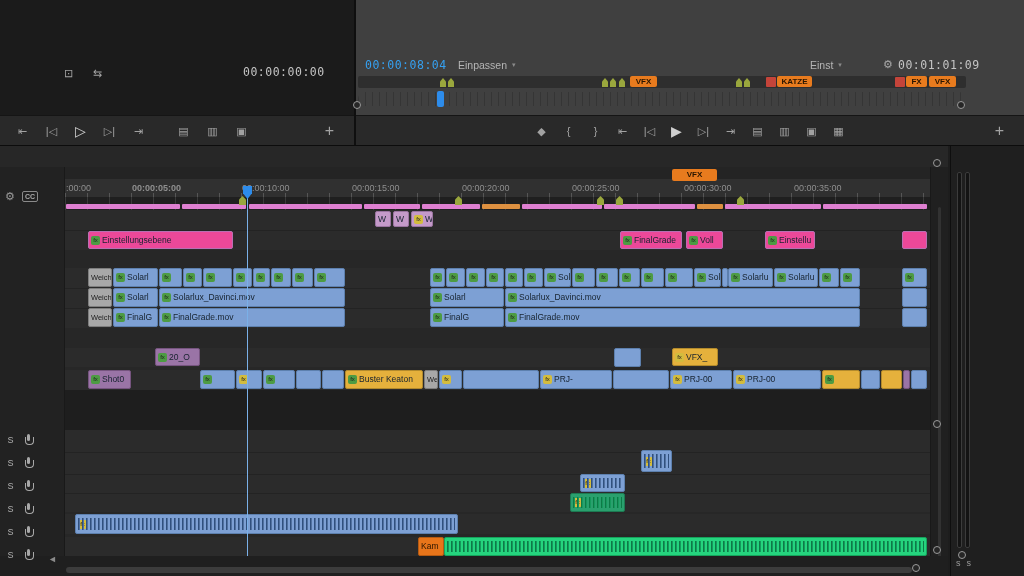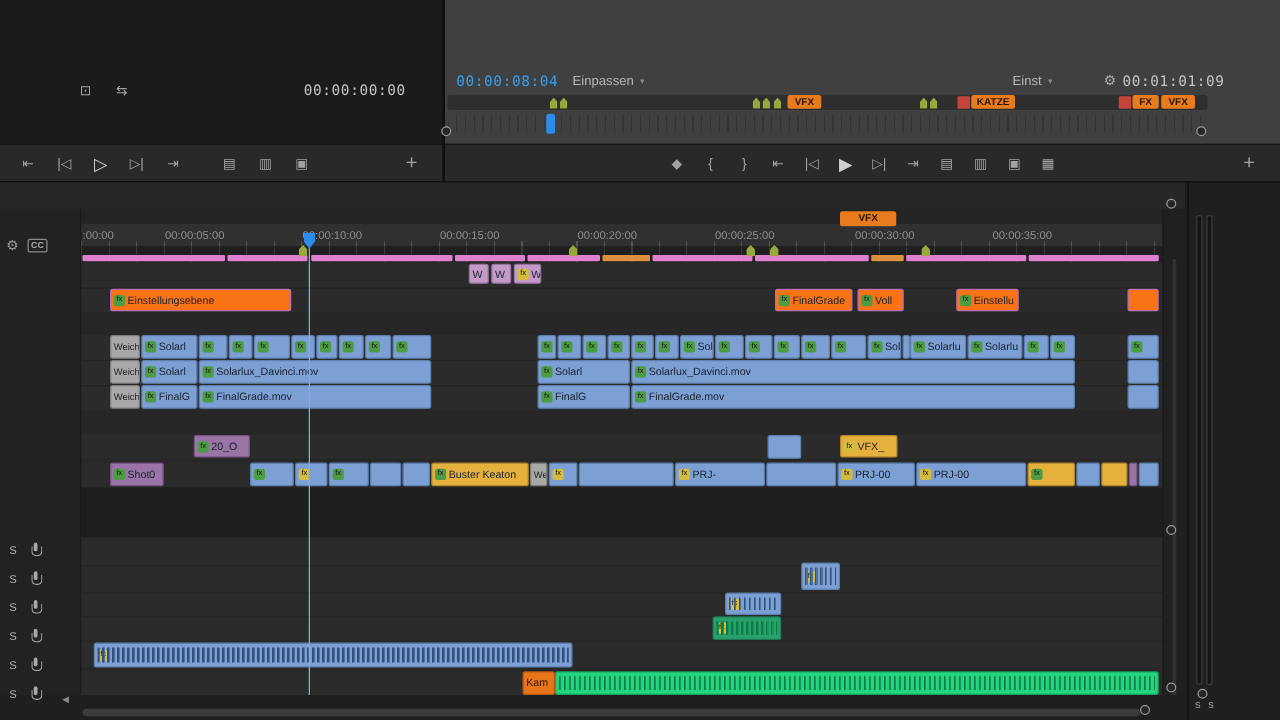--- a/index.html
+++ b/index.html
@@ -93,21 +93,21 @@
         line-height:11px;text-align:center;border-radius:2px;overflow:hidden;white-space:nowrap}
   .lay-ptag .mtag{top:76px}
   .lay-ttag .mtag{top:169px;height:12px;line-height:12px}
   .redm{position:absolute;top:77px;height:10px;background:#c4443a;border-radius:1px}
 
   .clip{position:absolute;border-radius:2px;border:1px solid rgba(0,0,0,.35);display:flex;align-items:center;
         gap:2px;padding:0 2px;overflow:hidden;white-space:nowrap;color:#16222e}
   .clip .lbl{font-size:8.5px;line-height:9px}
   .c-gray .lbl{font-size:7.5px}
   .c-blue{background:#7da0d4;border-color:#5d80ae}
-  .c-pink{background:#f97316;border-color:#b86fb3}
+  .c-pink{background:#ec4899;border-color:#b86fb3}
   .c-purple{background:#9a74a6;border-color:#76547f}
   .c-lavender{background:#c49ac9;border-color:#9a74a0}
   .c-yellow{background:#e5b13c;border-color:#b28a2c}
   .c-gray{background:#a8a8a8;border-color:#7e7e7e;color:#222}
   .c-orange{background:#e8751a;border-color:#b55a12;color:#2b1600}
   .c-green{background:#2aa06e;border-color:#1d7a52}
   .c-brightgreen{background:#25d47e;border-color:#16a35d}
   .fx{flex:0 0 auto;width:9px;height:9px;border-radius:2px;font-size:6px;line-height:9px;text-align:center;color:#1a1a1a}
   .fx-green{background:#4d9b43}
   .fx-yellow{background:#d3bc3e}
@@ -235,21 +235,21 @@
     <div class="mstrip ms1"></div>
     <div class="mstrip ms2"></div>
     <div class="msolo">
       <span>s</span>
       <span>s</span>
     </div>
   </section>
 
   <div class="lay lay-rlabel">
       <div class="rlabel" style="left: 66px;">:00:00</div>
-      <div class="rlabel" style="left: 132px;">00:00:05:00</div>
+      <div class="rlabel" style="left: 132px; font-weight: bold;">00:00:05:00</div>
       <div class="rlabel" style="left: 242px;">00:00:10:00</div>
       <div class="rlabel" style="left: 352px;">00:00:15:00</div>
       <div class="rlabel" style="left: 462px;">00:00:20:00</div>
       <div class="rlabel" style="left: 572px;">00:00:25:00</div>
       <div class="rlabel" style="left: 684px;">00:00:30:00</div>
       <div class="rlabel" style="left: 794px;">00:00:35:00</div>
     </div>
   <div class="lay lay-seg">
       <div class="seg" style="left: 66px; width: 114px; background: rgb(222, 127, 208);"></div>
       <div class="seg" style="left: 182px; width: 64px; background: rgb(222, 127, 208);"></div>

